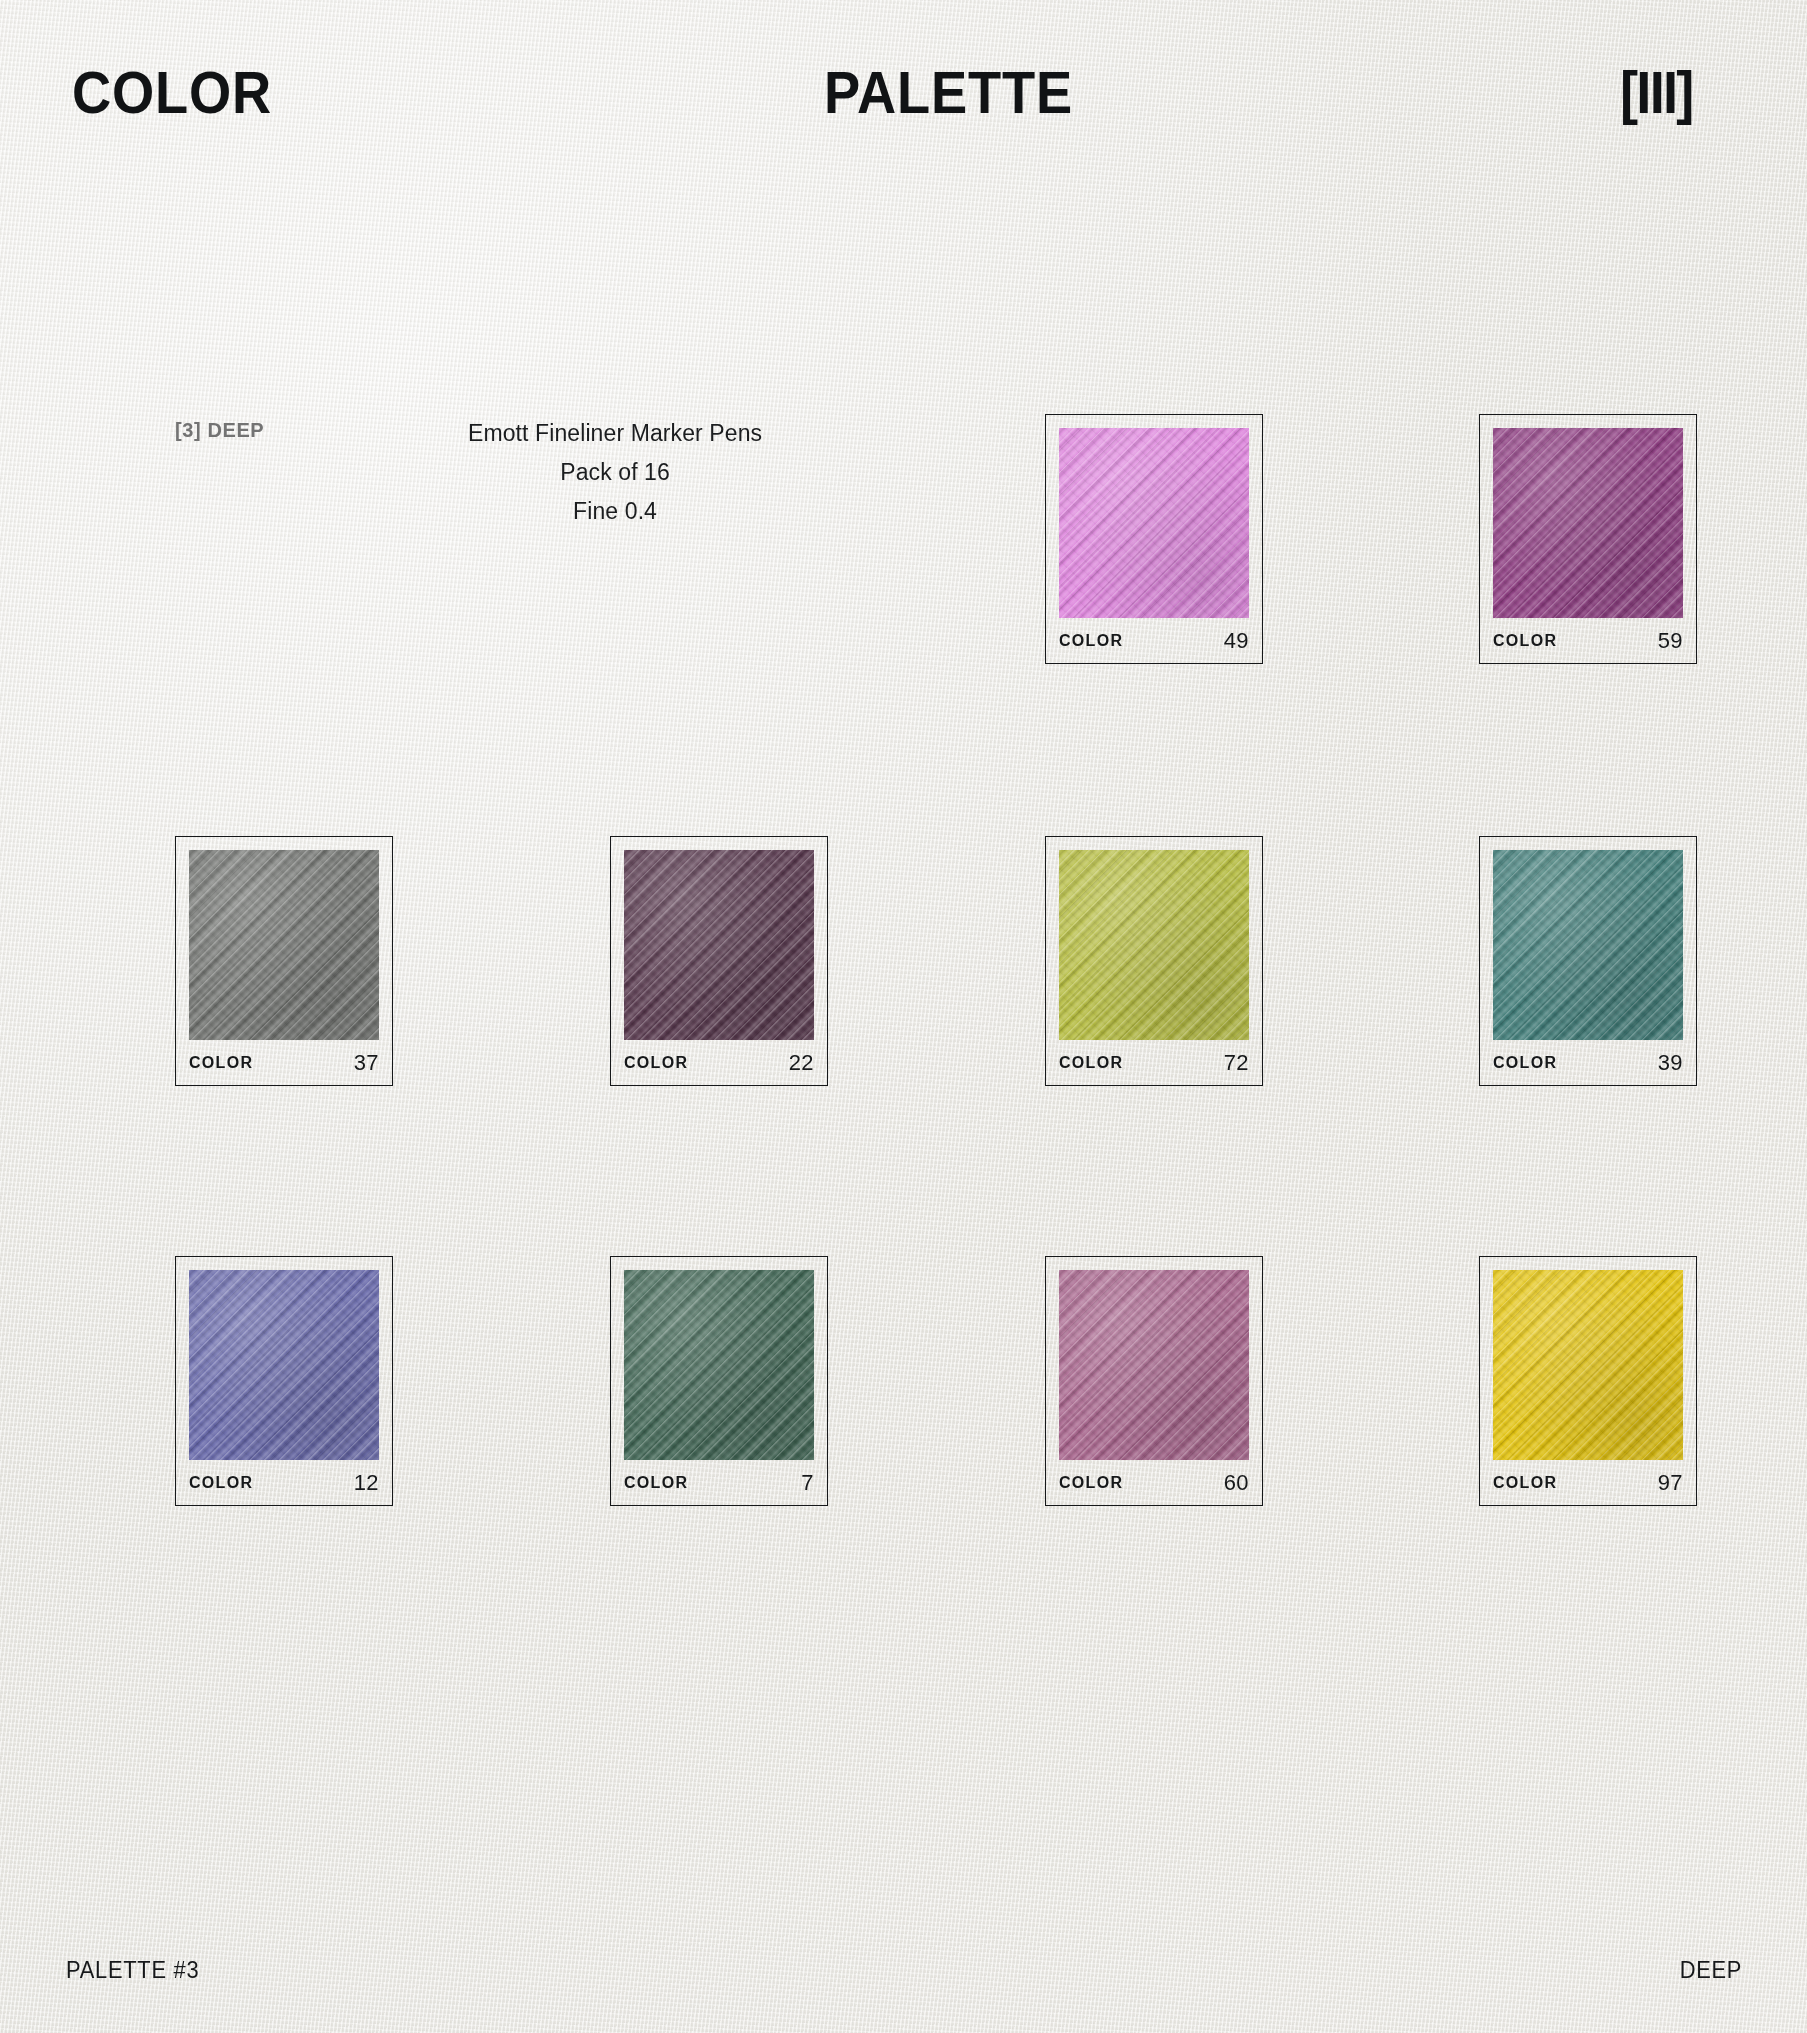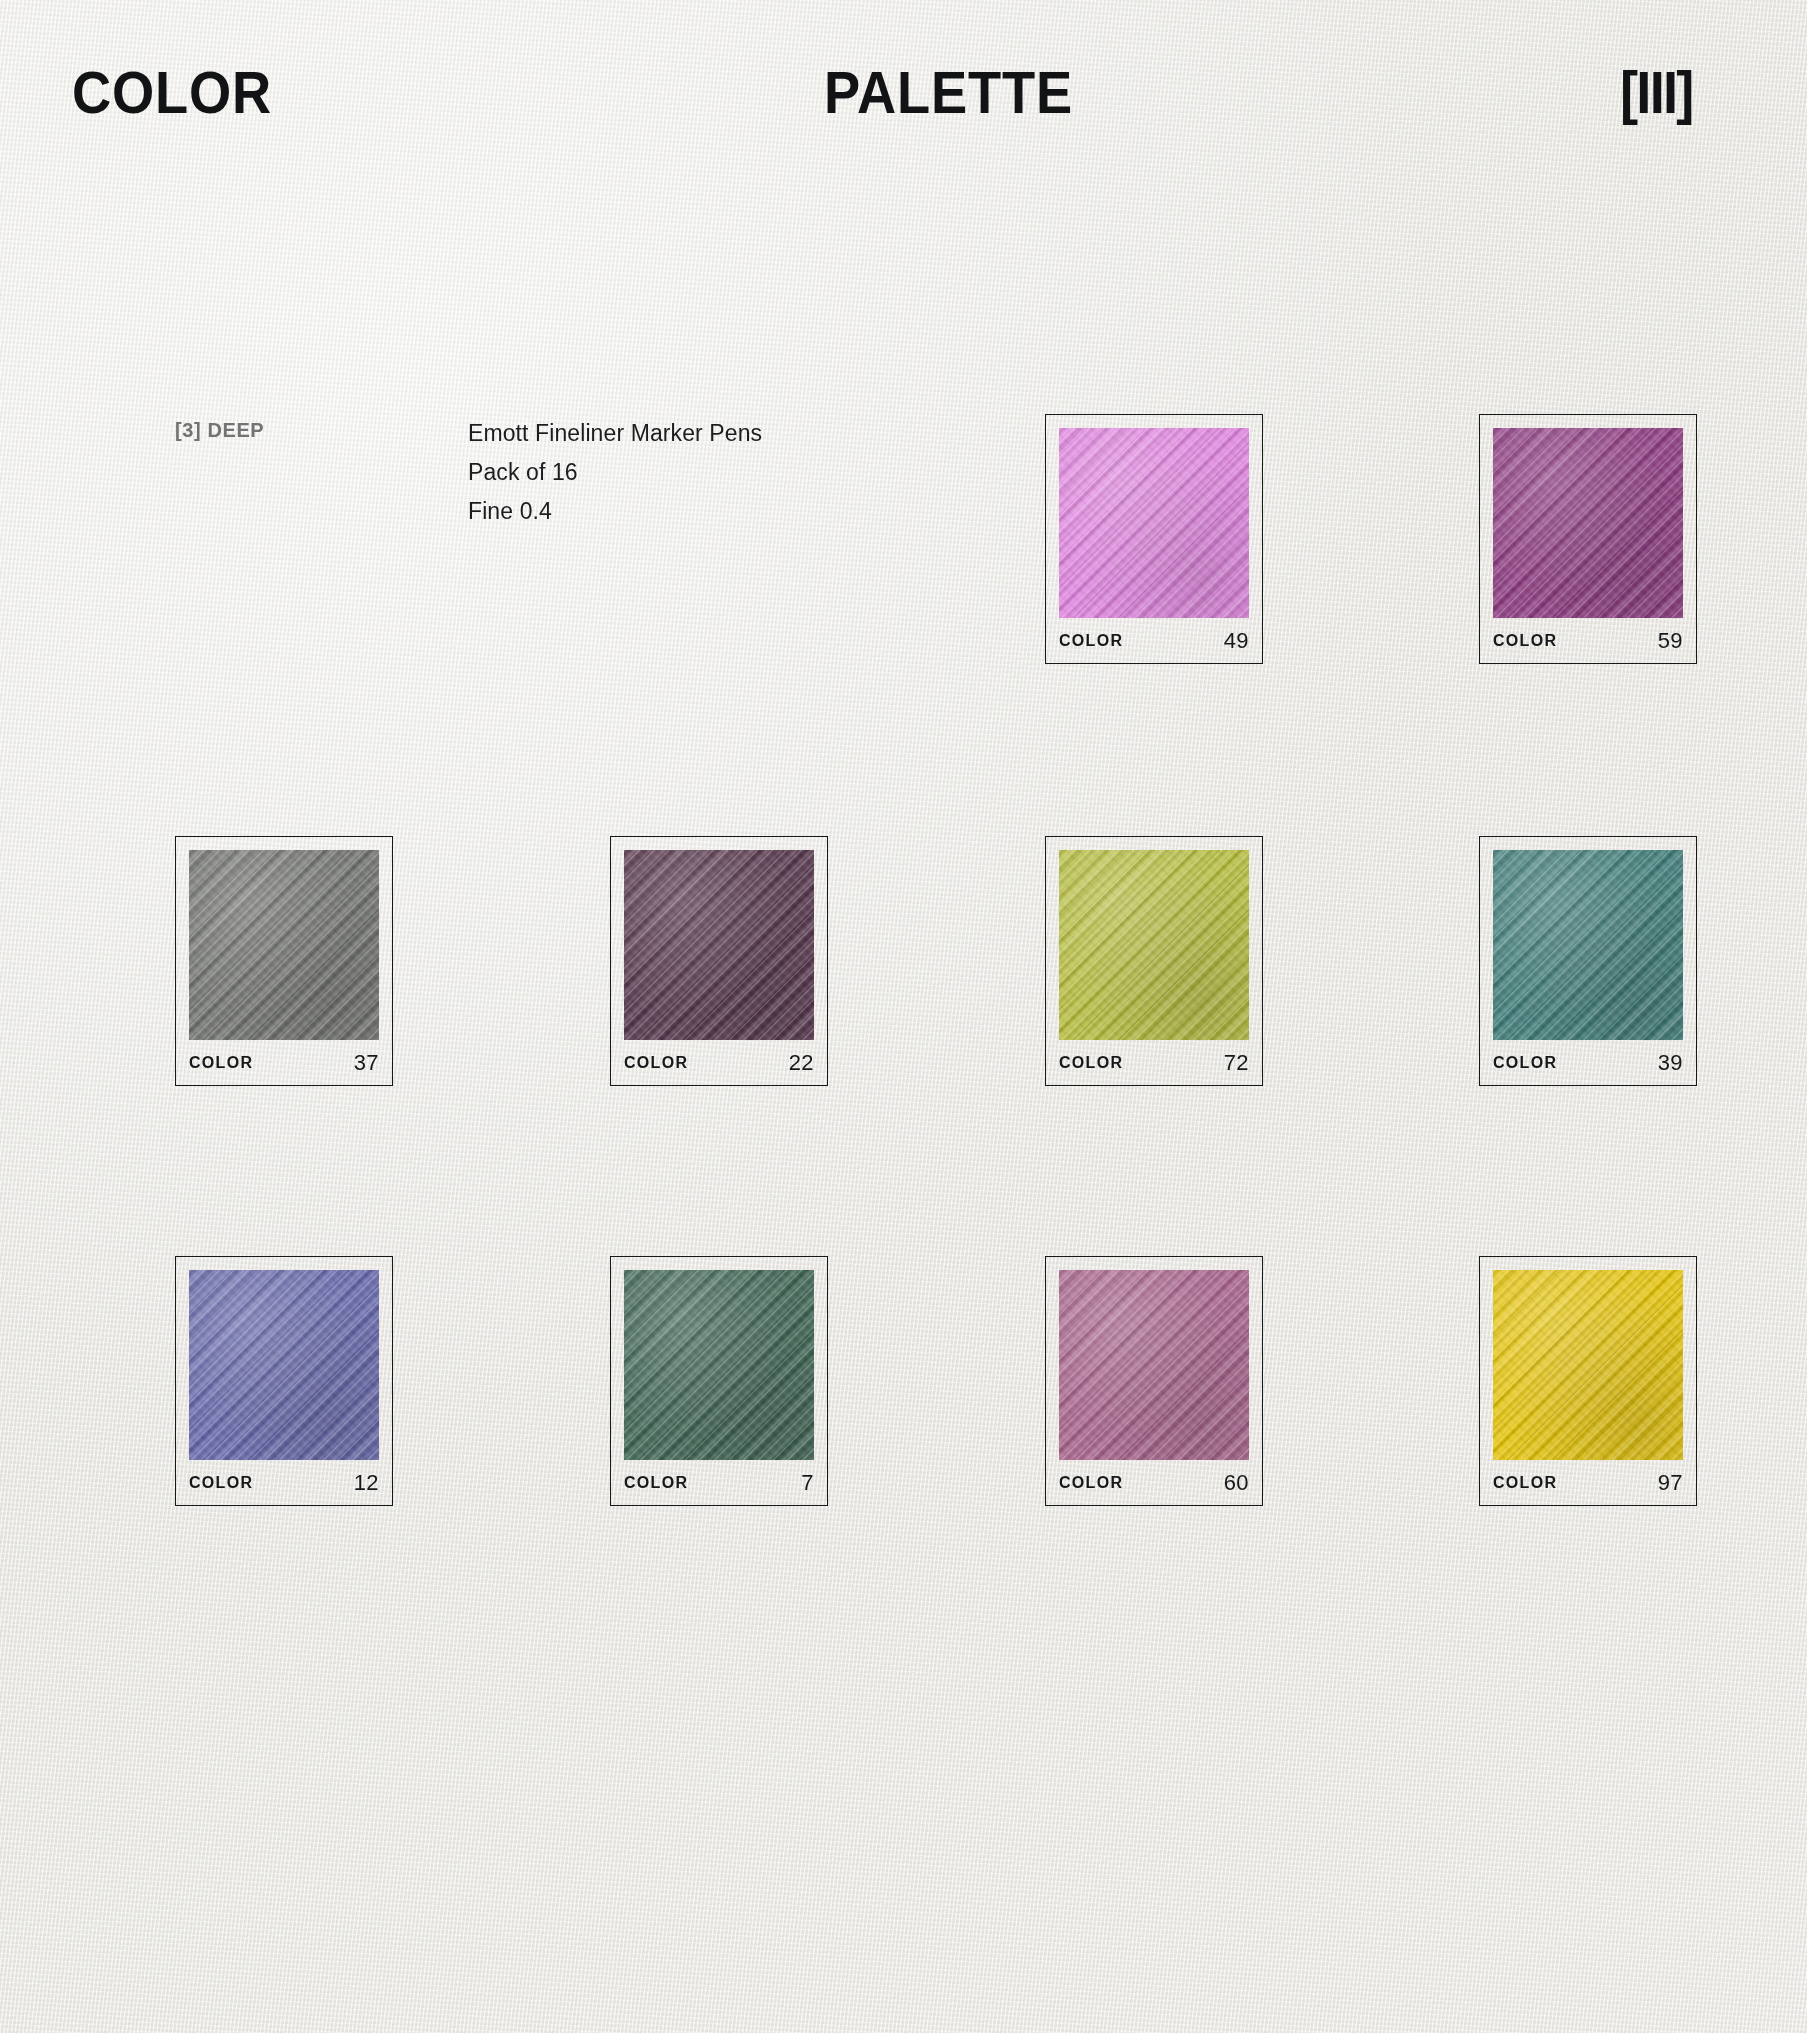--- a/index.html
+++ b/index.html
@@ -86,20 +86,21 @@
   #product-desc {
     position: absolute;
     left: 468px;
     top: 0px;
     font-size: 23px;
     line-height: 39px;
     font-weight: 400;
     color: #1b1d1f;
     letter-spacing: 0.1px;
     white-space: nowrap;
+    text-align: center;
   }
 
   
   .card {
     position: absolute;
     width: 218px;
     height: 250px;
     border: 1.9px solid #16181a;
     background: transparent;
     padding: 13px 13px 0 13px;
@@ -287,15 +288,19 @@
         <div class="card-swatch" style="background-color: rgb(226, 194, 13);">
           <div class="grain"></div>
         </div>
         <div class="card-meta">
           <span class="meta-label">COLOR</span>
           <span class="meta-number">97</span>
         </div>
       </div>
     </div>
 
+  <div id="footer">
+    <div class="ftr-text" id="ftr-left">PALETTE #3</div>
+    <div class="ftr-text" id="ftr-right">DEEP</div>
+  </div>
 
 </div>
 
 
 </body></html>

